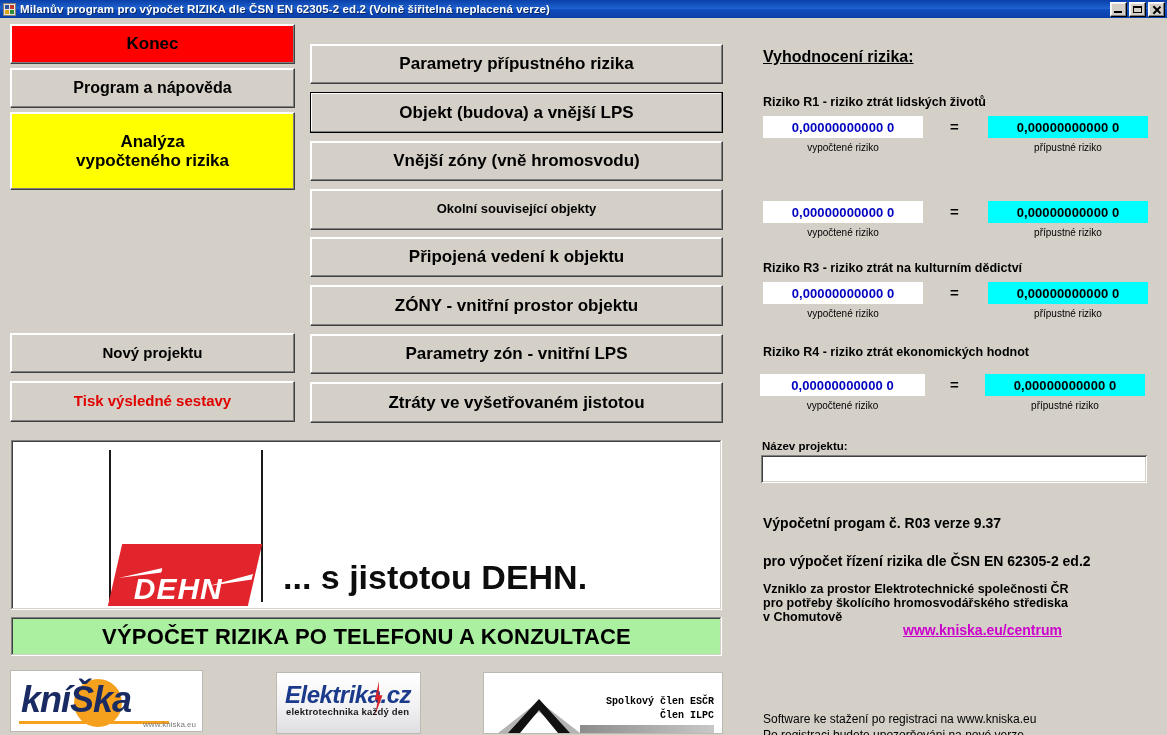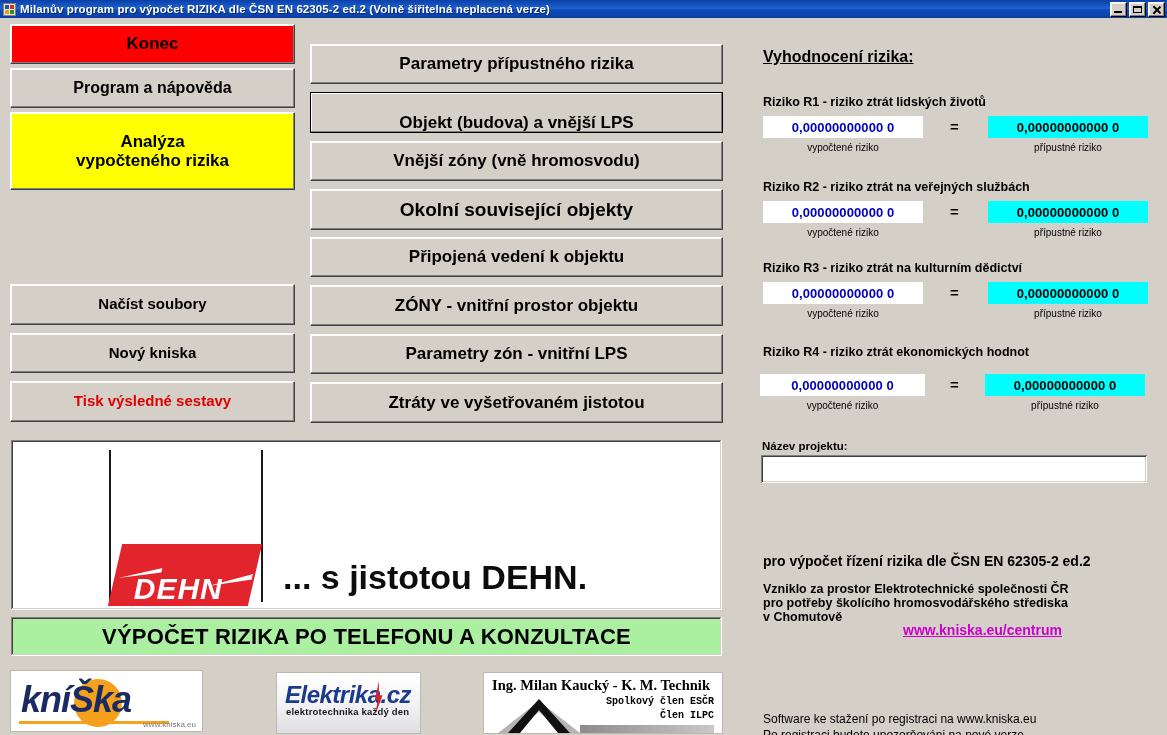--- a/index.html
+++ b/index.html
@@ -100,21 +100,20 @@
     font-size: 15px;
     color: #000;
     box-sizing: border-box;
     cursor: default;
     line-height: 1.12;
     user-select: none;
   }
   .vbtn.focused {
     outline: 1px solid #000;
     outline-offset: -1px;
-    align-items: flex-end;
   }
   .vbtn.red    { background: #ff0000; }
   .vbtn.yellow { background: #ffff00; }
   .vbtn.redtext{ color: #e00000; }
 
   
   .panel-white {
     position: absolute;
     background: #ffffff;
     border: 1px solid #d4d0c8;
@@ -308,45 +307,42 @@
   <div class="vbtn" style="left:10px; top:50px; width:285px; height:40px; font-size:16px;">
     <span>Program a nápověda</span>
   </div>
 
   <div class="vbtn yellow" style="left:10px; top:94px; width:285px; height:78px; font-size:17px;">
     <span style="white-space:pre-line;">Analýza
 vypočteného rizika</span>
   </div>
 
 
-  <div class="vbtn" style="left:10px; top:266px; width:285px; height:41px;">
-    <span>Načíst soubory</span>
-  </div>
 
   <div class="vbtn" style="left:10px; top:315px; width:285px; height:40px;">
-    <span>Nový kniska</span>
+    <span>Nový projektu</span>
   </div>
 
   <div class="vbtn redtext" style="left:10px; top:363px; width:285px; height:41px;">
     <span>Tisk výsledné sestavy</span>
   </div>
 
   <div class="vbtn" style="left:310px; top:26px; width:413px; height:40px; font-size:17px;">
     <span>Parametry přípustného rizika</span>
   </div>
 
   <div class="vbtn focused" style="left:310px; top:74px; width:413px; height:41px; font-size:17px;">
     <span>Objekt (budova) a vnější LPS</span>
   </div>
 
   <div class="vbtn" style="left:310px; top:123px; width:413px; height:40px; font-size:17px;">
     <span>Vnější zóny (vně hromosvodu)</span>
   </div>
 
-  <div class="vbtn" style="left:310px; top:171px; width:413px; height:41px; font-size:19px;">
+  <div class="vbtn" style="left:310px; top:171px; width:413px; height:41px; font-size:13px;">
     <span>Okolní související objekty</span>
   </div>
 
   <div class="vbtn" style="left:310px; top:219px; width:413px; height:40px; font-size:17px;">
     <span>Připojená vedení k objektu</span>
   </div>
 
   <div class="vbtn" style="left:310px; top:267px; width:413px; height:41px; font-size:17px;">
     <span>ZÓNY - vnitřní prostor objektu</span>
   </div>
@@ -390,41 +386,39 @@
   <div class="logo-box" style="left:276px; top:654px; width:145px; height:62px;">
     <div id="elektrika-inner">
       <div id="elektrika-title">Elektrika.cz</div>
       <div id="elektrika-bolt"></div>
       <div id="elektrika-sub">elektrotechnika každý den</div>
     </div>
   </div>
 
   <div class="logo-box" style="left:483px; top:654px; width:240px; height:62px;">
     <div id="kaucky-inner">
-      <div id="kaucky-title">Ing. Milan Kaucký - K. M. Technik</div>
       <div class="kaucky-line" style="top:23px;">Spolkový člen ESČR</div>
       <div class="kaucky-line" style="top:37px;">Člen  ILPC</div>
       <svg id="kaucky-roof" viewBox="0 0 82 34">
         <polygon points="0,34 41,2 82,34 68,34 41,13 14,34" fill="#b4b4b4"></polygon>
         <polygon points="10,34 41,0 72,34 60,34 41,11 22,34" fill="#111111"></polygon>
       </svg>
       <div id="kaucky-bar"></div>
     </div>
   </div>
 
   <div class="rp rp-heading" style="left:763px; top:30px;">Vyhodnocení rizika:</div>
 
   <div class="risk-title" style="position:absolute; left:763px; top:77px;">Riziko R1 - riziko ztrát lidských životů</div>
   <div class="val-box calc" style="left:763px; top:98px; width:160px; height:22px;">0,00000000000 0</div>
   <div class="eq-sign" style="left:950px; top:100px;">=</div>
   <div class="val-box allow" style="left:988px; top:98px; width:160px; height:22px;">0,00000000000 0</div>
   <div class="val-caption" style="left:763px; top:124px; width:160px;">vypočtené riziko</div>
   <div class="val-caption" style="left:988px; top:124px; width:160px;">přípustné riziko</div>
 
-  <div class="risk-title" style="position:absolute; left:763px; top:162px;">Riziko R2 - riziko ztrát na veřejných službách</div>
   <div class="val-box calc" style="left:763px; top:183px; width:160px; height:22px;">0,00000000000 0</div>
   <div class="eq-sign" style="left:950px; top:185px;">=</div>
   <div class="val-box allow" style="left:988px; top:183px; width:160px; height:22px;">0,00000000000 0</div>
   <div class="val-caption" style="left:763px; top:209px; width:160px;">vypočtené riziko</div>
   <div class="val-caption" style="left:988px; top:209px; width:160px;">přípustné riziko</div>
 
   <div class="risk-title" style="position:absolute; left:763px; top:243px;">Riziko R3 - riziko ztrát na kulturním dědictví</div>
   <div class="val-box calc" style="left:763px; top:264px; width:160px; height:22px;">0,00000000000 0</div>
   <div class="eq-sign" style="left:950px; top:266px;">=</div>
   <div class="val-box allow" style="left:988px; top:264px; width:160px; height:22px;">0,00000000000 0</div>
@@ -434,20 +428,21 @@
   <div class="risk-title" style="position:absolute; left:763px; top:327px;text-align:center;">Riziko R4 - riziko ztrát ekonomických hodnot</div>
   <div class="val-box calc" style="left:760px; top:356px; width:165px; height:22px;">0,00000000000 0</div>
   <div class="eq-sign" style="left:950px; top:358px;">=</div>
   <div class="val-box allow" style="left:985px; top:356px; width:160px; height:22px;">0,00000000000 0</div>
   <div class="val-caption" style="left:760px; top:382px; width:165px;">vypočtené riziko</div>
   <div class="val-caption" style="left:985px; top:382px; width:160px;">přípustné riziko</div>
 
   <div class="lbl-small" style="left:762px; top:422px;">Název projektu:</div>
   <input class="name-input" style="left: 761px; top: 437px; width: 386px; height: 28px;" value="">
 
+  <div class="info-bold" style="left:763px; top:497px;">Výpočetní progam č. R03 verze 9.37</div>
   <div class="info-bold" style="left:763px; top:535px;">pro výpočet řízení rizika dle ČSN EN 62305-2 ed.2</div>
   <div class="info-semi" style="left:763px; top:564px;">Vzniklo za prostor Elektrotechnické společnosti ČR</div>
   <div class="info-semi" style="left:763px; top:578px;">pro potřeby školícího hromosvodářského střediska</div>
   <div class="info-semi" style="left:763px; top:592px;"> v Chomutově</div>
   <div class="info-link" style="left:903px; top:604px;">www.kniska.eu/centrum</div>
 
   <div class="info-plain" style="left:763px; top:693px;">Software ke stažení po registraci na www.kniska.eu</div>
   <div class="info-plain" style="left:763px; top:709px;">Po registraci budete upozorňováni na nové verze</div>
 
 </div>

